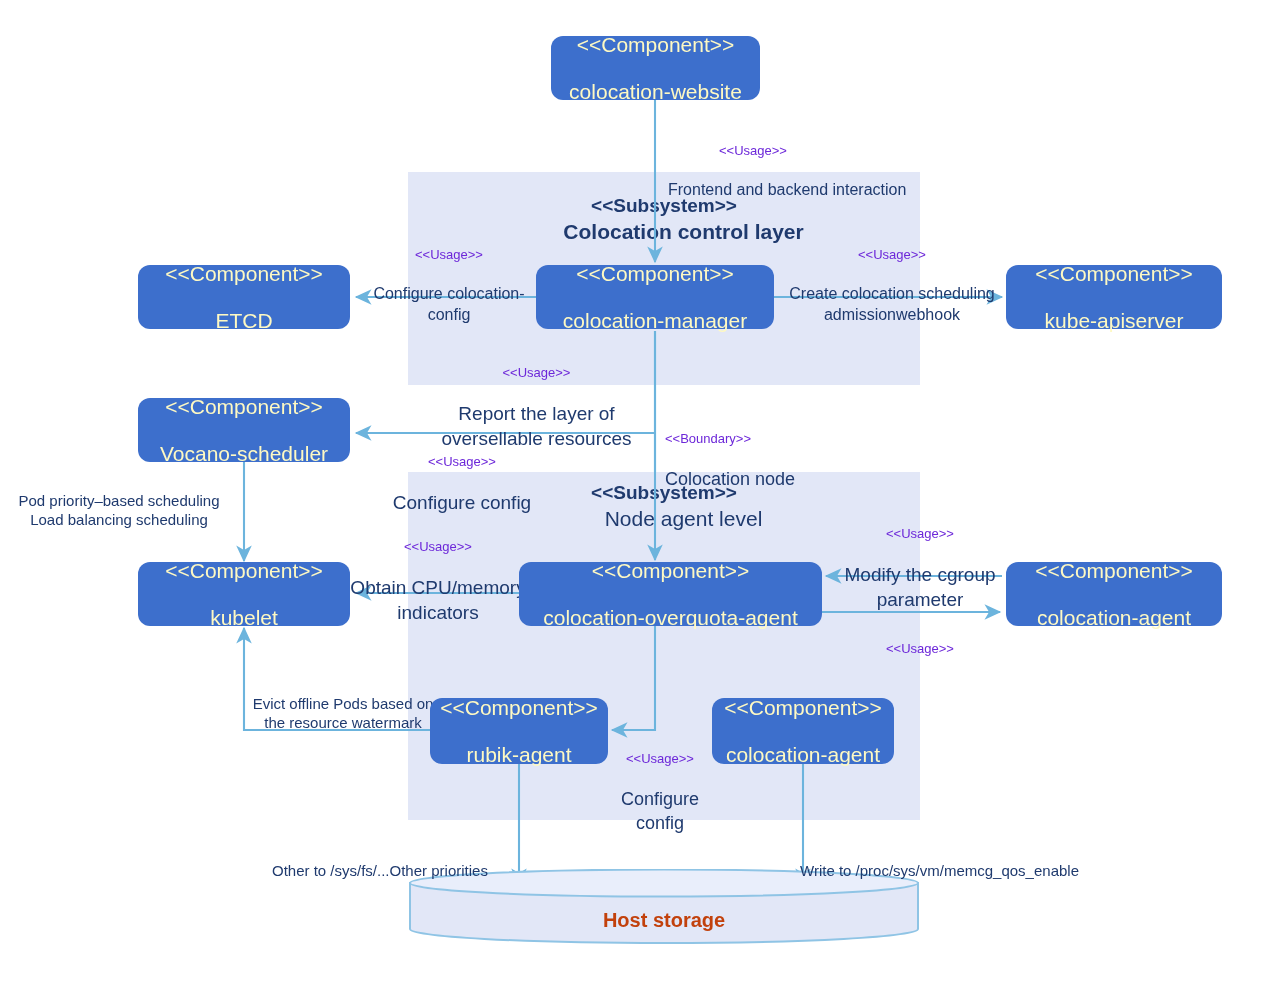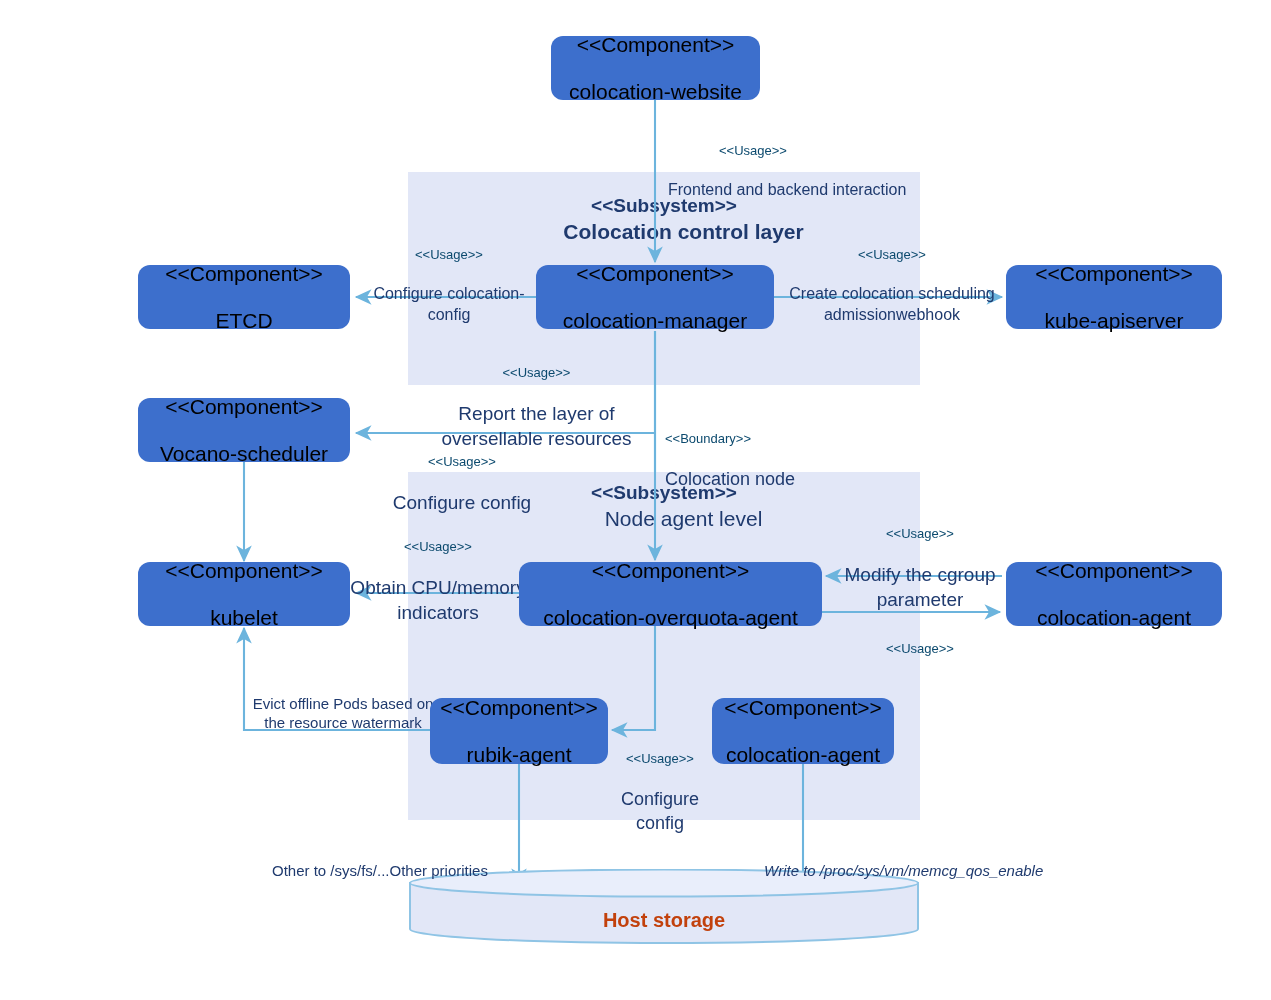--- a/index.html
+++ b/index.html
@@ -32,21 +32,21 @@
   }
   .panel-title .stereo { font-size: 19px; display: block; }
   .panel-title .pname  { font-size: 21px; display: block; font-weight: bold; margin-left: 39px; }
   .panel-title.soft .pname { font-weight: normal; }
 
   
   .comp {
     position: absolute;
     background: #3d6fcc;
     border-radius: 12px;
-    color: #000000;
+    color: #fef9c3;
     display: flex;
     flex-direction: column;
     align-items: center;
     justify-content: center;
     line-height: 1.2;
     z-index: 6;
     box-sizing: border-box;
   }
   .comp .stereo { font-size: 21px; white-space: nowrap; }
   .comp .cname  { font-size: 21px; white-space: nowrap; margin-top: 22px; }
@@ -56,21 +56,21 @@
     position: absolute;
     color: #1f3a6e;
     text-align: center;
     line-height: 1.3;
     z-index: 5;
     white-space: pre-line;
   }
   .elabel .stereo {
     display: block;
     font-size: 13px;
-    color: #0c4a6e;
+    color: #6d28d9;
   }
   .elabel .etext {
     display: block;
     font-size: 16px;
   }
   .elabel.plain .etext { font-size: 15px; }
   .elabel.lalign { text-align: left; }
 
   
   #wires {
@@ -227,20 +227,24 @@
     <span class="stereo">&lt;&lt;Usage&gt;&gt;</span>
     <span class="etext" style="font-size:19px;">Report the layer of
 oversellable resources</span>
   </div>
 
   <div class="elabel" style="left:362px; top:433px; width:200px;">
     <span class="stereo">&lt;&lt;Usage&gt;&gt;</span>
     <span class="etext" style="font-size:19px;">Configure config</span>
   </div>
 
+  <div class="elabel plain" style="left:5px; top:470px; width:228px;">
+    <span class="etext">Pod priority–based scheduling
+Load balancing scheduling</span>
+  </div>
 
   <div class="elabel" style="left:348px; top:518px; width:180px;">
     <span class="stereo">&lt;&lt;Usage&gt;&gt;</span>
     <span class="etext" style="font-size:19px;">Obtain CPU/memory
 indicators</span>
   </div>
 
   <div class="elabel" style="left:838px; top:505px; width:164px;">
     <span class="stereo">&lt;&lt;Usage&gt;&gt;</span>
     <span class="etext" style="font-size:19px;">Modify the cgroup
@@ -260,21 +264,21 @@
   <div class="elabel" style="left:615px; top:730px; width:90px;">
     <span class="stereo">&lt;&lt;Usage&gt;&gt;</span>
     <span class="etext" style="font-size:18px;">Configure
 config</span>
   </div>
 
   <div class="elabel plain lalign" style="left:272px; top:840px; width:300px;">
     <span class="etext">Other to /sys/fs/...Other priorities</span>
   </div>
 
-  <div class="elabel plain lalign" style="left:764px; top:840px; width:340px;font-style:italic;">
+  <div class="elabel plain lalign" style="left:800px; top:840px; width:340px;">
     <span class="etext">Write to /proc/sys/vm/memcg_qos_enable</span>
   </div>
 
   <div class="cyl" style="left:408px; top:869px; width:512px; height:78px;">
     <svg width="512" height="78" viewBox="0 0 512 78" xmlns="http://www.w3.org/2000/svg">
       <path d="M2,14 L2,60 A254,14 0 0 0 510,60 L510,14 Z" fill="#e2e7f7" stroke="#8fc4e5" stroke-width="2"></path>
       <ellipse cx="256" cy="14" rx="254" ry="13.5" fill="#e9eefb" stroke="#8fc4e5" stroke-width="2"></ellipse>
     </svg>
     <div class="cyl-label" style="top:40px;">Host storage</div>
   </div>

